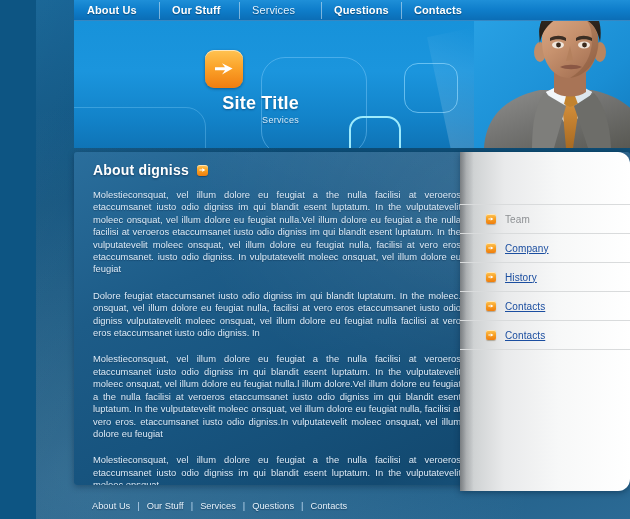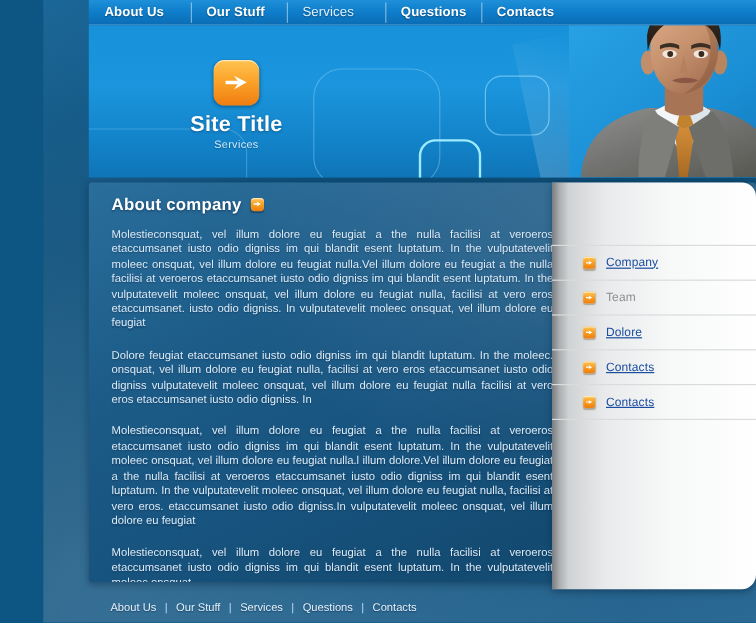--- a/index.html
+++ b/index.html
@@ -117,24 +117,24 @@
     pointer-events: none;
   }
   .deco.d1 { left: 187px; top: 36px;  width: 104px; height: 96px; border-radius: 24px; border-color: rgba(130,205,250,0.45); }
   .deco.d2 { left: 330px; top: 42px;  width: 52px;  height: 48px; border-radius: 14px; border-color: rgba(150,220,255,0.62); }
   .deco.d3 { left: 275px; top: 95px;  width: 48px;  height: 48px; border-radius: 14px; border-color: rgba(165,240,255,0.95); border-width: 2px; }
   .deco.d4 { left: -20px; top: 86px;  width: 150px; height: 70px; border-radius: 20px; border-color: rgba(130,205,250,0.35); }
 
   
   #logoblock {
     position: absolute;
-    left: 48px;
+    left: 75px;
     top: 29px;
     width: 150px;
-    text-align: center;
+    text-align: right;
     z-index: 6;
   }
   #logomark {
     width: 38px; height: 38px;
     margin: 0 auto 6px auto;
     border-radius: 9px;
     background: linear-gradient(180deg, #ffc352 0%, #fba42a 45%, #f07d10 100%);
     box-shadow: 0 1px 3px rgba(0,30,60,0.45), inset 0 1px 0 rgba(255,255,255,0.6);
     position: relative;
   }
@@ -417,59 +417,59 @@
         </span>
       </div>
       <div id="sitetitle">Site Title</div>
       <div id="subtitle">Services</div>
     </div>
   </header>
 
   <main id="panel">
     <div id="content">
       <div id="sectionhead">
-        <span id="sectiontitle">About company</span>
+        <span id="sectiontitle">About digniss</span>
         <span class="mini-badge">
           <svg width="7" height="6" viewBox="0 0 7 6" xmlns="http://www.w3.org/2000/svg">
             <path d="M0.4,3.6 L3.6,3.6 L2.8,5 L6.4,3 L2.8,1 L3.6,2.4 L0.4,2.4 Z" fill="#ffffff"></path>
           </svg>
         </span>
       </div>
       <p class="para p1">Molestieconsquat, vel illum dolore eu feugiat a the nulla facilisi at veroeros etaccumsanet iusto odio digniss im qui blandit esent luptatum. In the vulputatevelit moleec onsquat, vel illum dolore eu feugiat nulla.Vel illum dolore eu feugiat a the nulla facilisi at veroeros etaccumsanet iusto odio digniss im qui blandit esent luptatum. In the vulputatevelit moleec onsquat, vel illum dolore eu feugiat nulla, facilisi at vero eros etaccumsanet. iusto odio digniss. In vulputatevelit moleec onsquat, vel illum dolore eu feugiat</p>
       <p class="para p2">Dolore feugiat   etaccumsanet iusto odio digniss im qui blandit luptatum. In the moleec. onsquat, vel illum dolore eu feugiat nulla, facilisi at vero eros etaccumsanet iusto odio digniss vulputatevelit moleec onsquat, vel illum dolore eu feugiat nulla facilisi at vero eros etaccumsanet iusto odio digniss. In</p>
       <p class="para p3">Molestieconsquat, vel illum dolore eu feugiat a the nulla facilisi at veroeros etaccumsanet iusto odio digniss im qui blandit esent luptatum. In the vulputatevelit moleec onsquat, vel illum dolore eu feugiat nulla.l illum dolore.Vel illum dolore eu feugiat a the nulla facilisi at veroeros etaccumsanet iusto odio digniss im qui blandit esent luptatum. In the vulputatevelit moleec onsquat, vel illum dolore eu feugiat nulla, facilisi at vero eros. etaccumsanet iusto odio digniss.In vulputatevelit moleec onsquat, vel illum dolore eu feugiat</p>
       <p class="para p4">Molestieconsquat, vel illum dolore eu feugiat a the nulla facilisi at veroeros etaccumsanet iusto odio digniss im qui blandit esent luptatum. In the vulputatevelit moleec onsquat.</p>
     </div>
   </main>
 
   <aside id="sidebar">
     <nav id="menu">
+      <div class="menuitem disabled">
+        <span class="bullet">
+          <svg width="6" height="6" viewBox="0 0 7 6" xmlns="http://www.w3.org/2000/svg">
+              <path d="M0.4,3.6 L3.6,3.6 L2.8,5 L6.4,3 L2.8,1 L3.6,2.4 L0.4,2.4 Z" fill="#ffffff"></path>
+            </svg>
+        </span>
+        <span class="label">Team</span>
+      </div>
       <div class="menuitem">
         <span class="bullet">
           <svg width="6" height="6" viewBox="0 0 7 6" xmlns="http://www.w3.org/2000/svg">
               <path d="M0.4,3.6 L3.6,3.6 L2.8,5 L6.4,3 L2.8,1 L3.6,2.4 L0.4,2.4 Z" fill="#ffffff"></path>
             </svg>
         </span>
         <span class="label">Company</span>
       </div>
-      <div class="menuitem disabled">
-        <span class="bullet">
-          <svg width="6" height="6" viewBox="0 0 7 6" xmlns="http://www.w3.org/2000/svg">
-              <path d="M0.4,3.6 L3.6,3.6 L2.8,5 L6.4,3 L2.8,1 L3.6,2.4 L0.4,2.4 Z" fill="#ffffff"></path>
-            </svg>
-        </span>
-        <span class="label">Team</span>
-      </div>
       <div class="menuitem">
         <span class="bullet">
           <svg width="6" height="6" viewBox="0 0 7 6" xmlns="http://www.w3.org/2000/svg">
               <path d="M0.4,3.6 L3.6,3.6 L2.8,5 L6.4,3 L2.8,1 L3.6,2.4 L0.4,2.4 Z" fill="#ffffff"></path>
             </svg>
         </span>
-        <span class="label">Dolore</span>
+        <span class="label">History</span>
       </div>
       <div class="menuitem">
         <span class="bullet">
           <svg width="6" height="6" viewBox="0 0 7 6" xmlns="http://www.w3.org/2000/svg">
               <path d="M0.4,3.6 L3.6,3.6 L2.8,5 L6.4,3 L2.8,1 L3.6,2.4 L0.4,2.4 Z" fill="#ffffff"></path>
             </svg>
         </span>
         <span class="label">Contacts</span>
       </div>
       <div class="menuitem">

